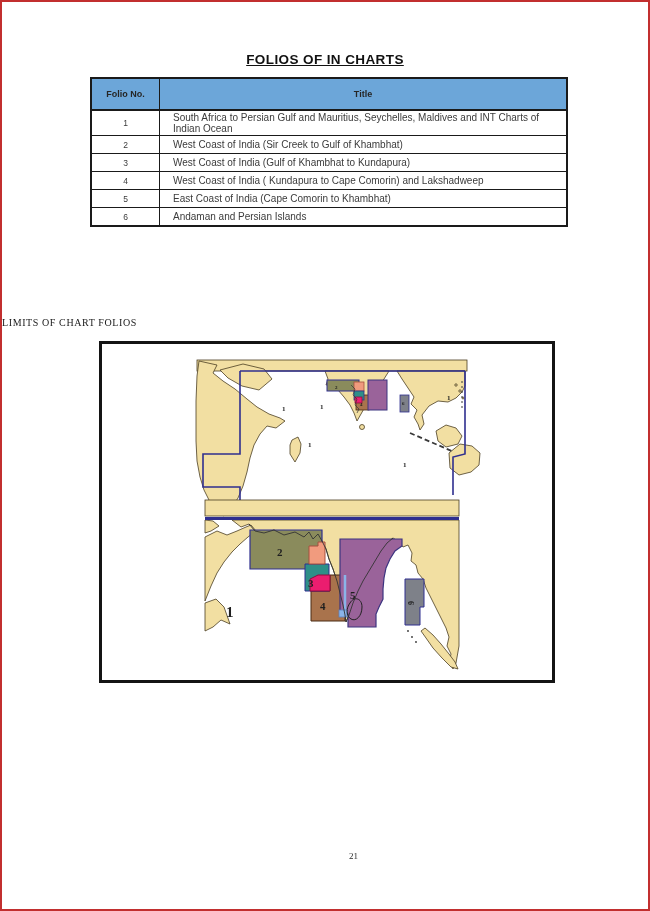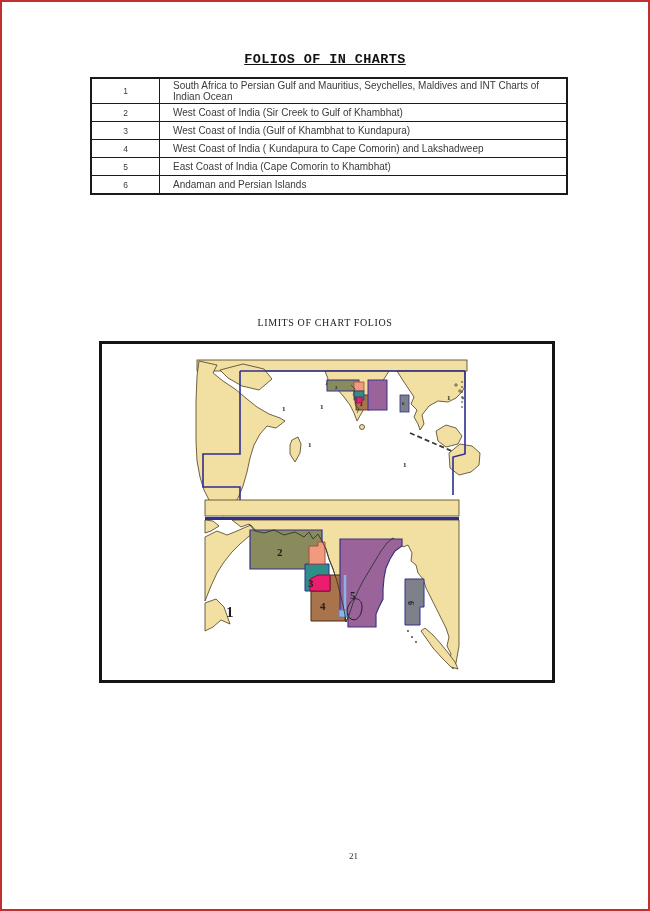--- a/index.html
+++ b/index.html
@@ -1,50 +1,54 @@
 <!DOCTYPE html>
 <html><head>
 <meta charset="utf-8">
 <style>
   html,body{margin:0;padding:0;background:#fff;}
   .page{position:relative;width:650px;height:911px;box-sizing:border-box;
         border:2px solid #c22f2f;background:#ffffff;overflow:hidden;
         font-family:"Liberation Serif",serif;}
   .doc-title{position:absolute;left:0;top:50px;width:100%;text-align:center;
-        font-family:Liberation Mono, monospace;font-weight:bold;font-size:13.5px;
+        font-family:Liberation Sans, sans-serif;font-weight:bold;font-size:13.5px;
         letter-spacing:.4px;color:#111;text-decoration:underline;}
   table.folios{position:absolute;left:88px;top:75px;width:478px;
         border-collapse:collapse;table-layout:fixed;
         font-family:"Liberation Sans",sans-serif;color:#3b3b3b;}
   table.folios td,table.folios th{border:1px solid #1a1a1a;}
   table.folios{border:2px solid #1a1a1a;}
   th.hdr{height:28px;background:#6ca6d9;color:#262626;font-size:9px;
         font-weight:bold;border-bottom:2px solid #1a1a1a !important;}
   td.no{width:65px;text-align:center;font-size:8.5px;height:15px;}
   td.tt{font-size:10px;padding-left:13px;}
-  .map-title{position:absolute;left:0;top:315px;width:100%;text-align:center;
+  .map-title{position:absolute;left:0;top:315px;width:100%;text-align:left;
         font-family:"Liberation Serif",serif;font-size:10px;letter-spacing:.6px;color:#1a1a1a;}
   .map-box{position:absolute;left:97px;top:339px;width:450px;height:336px;
         border:3px solid #141414;background:#fff;}
   .map-box svg{display:block;}
   svg text{font-family:"Liberation Serif",serif;font-weight:bold;fill:#1f1f1f;}
   
   .wm{position:absolute;left:0;top:808px;width:650px;height:97px;}
   .pageno{position:absolute;left:311px;top:849px;font-family:"Liberation Serif",serif;
         font-size:9px;color:#2a2a2a;z-index:6;margin-left:36px;}
 </style>
 </head>
 <body>
 
 <div class="page">
 
   <div class="doc-title">FOLIOS OF IN CHARTS</div>
 
   <table class="folios">
     <tbody>
+        <tr>
+      <th class="hdr" style="width:65px">Folio No.</th>
+      <th class="hdr">Title</th>
+    </tr>
     <tr>
       <td class="no">1</td>
       <td class="tt">South Africa to Persian Gulf and Mauritius, Seychelles, Maldives and INT Charts of Indian Ocean</td>
     </tr>
     <tr>
       <td class="no">2</td>
       <td class="tt">West Coast of India (Sir Creek to Gulf of Khambhat)</td>
     </tr>
     <tr>
       <td class="no">3</td>

